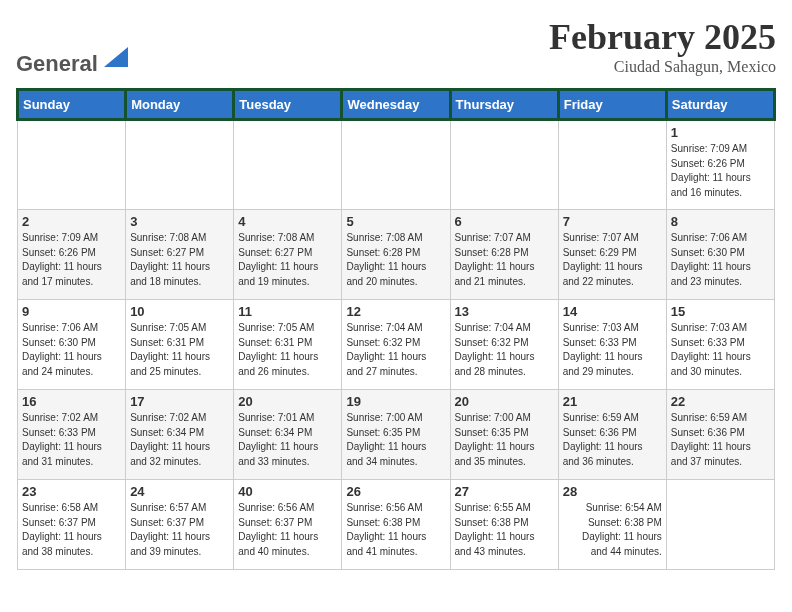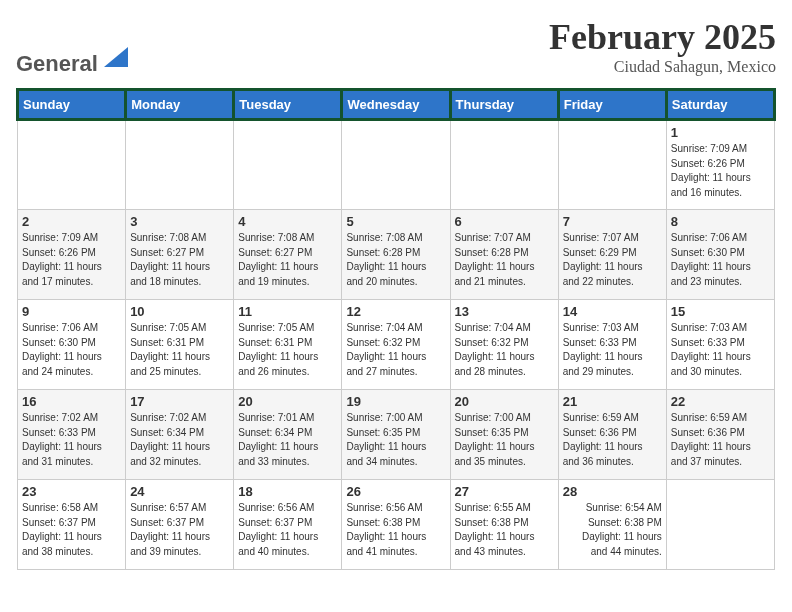--- a/index.html
+++ b/index.html
@@ -295,21 +295,21 @@
 and 38 minutes.</div>
         </td>
         <td>
           <span class="day-num">24</span>
           <div class="day-info" style="white-space: pre-line;">Sunrise: 6:57 AM
 Sunset: 6:37 PM
 Daylight: 11 hours
 and 39 minutes.</div>
         </td>
         <td>
-          <span class="day-num">18</span>
+          <span class="day-num">40</span>
           <div class="day-info" style="white-space: pre-line;">Sunrise: 6:56 AM
 Sunset: 6:37 PM
 Daylight: 11 hours
 and 40 minutes.</div>
         </td>
         <td>
           <span class="day-num">26</span>
           <div class="day-info" style="white-space: pre-line;">Sunrise: 6:56 AM
 Sunset: 6:38 PM
 Daylight: 11 hours

